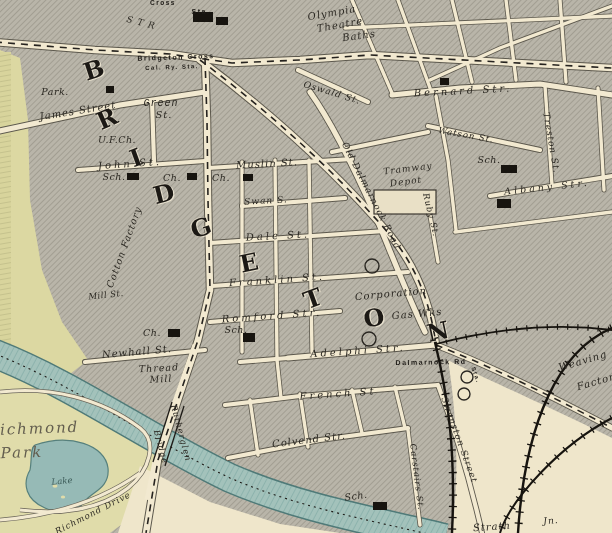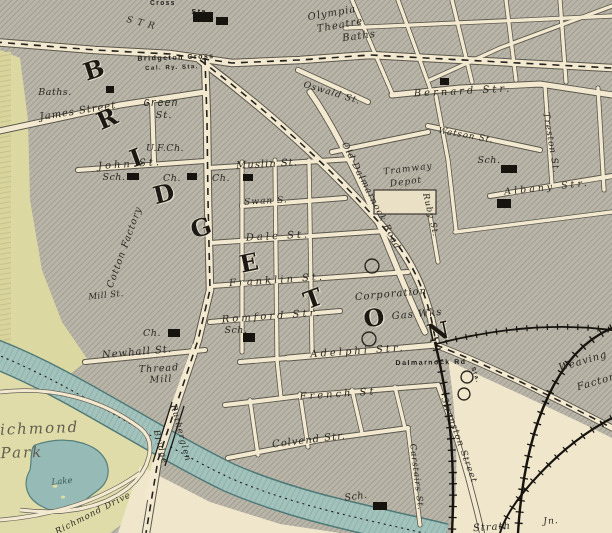--- a/index.html
+++ b/index.html
@@ -246,25 +246,25 @@
 
   <div class="labels" id="labels">
       <span class="lbl caps" style="left: 163px; top: 3px; font-size: 6.5px; transform: translate(-50%, -50%) rotate(0deg);">Cross</span>
       <span class="lbl caps" style="left: 201px; top: 11px; transform: translate(-50%, -50%) rotate(0deg);">Sta.</span>
       <span class="lbl street" style="left: 332px; top: 13px; transform: translate(-50%, -50%) rotate(-10deg);">Olympia</span>
       <span class="lbl street" style="left: 340px; top: 25px; transform: translate(-50%, -50%) rotate(-10deg);">Theatre</span>
       <span class="lbl street" style="left: 359px; top: 36px; transform: translate(-50%, -50%) rotate(-8deg);">Baths</span>
       <span class="lbl street" style="left: 141px; top: 23px; font-size: 9px; transform: translate(-50%, -50%) rotate(14deg);">S T R</span>
       <span class="lbl caps" style="left: 176px; top: 57px; transform: translate(-50%, -50%) rotate(-2deg);">Bridgeton Cross</span>
       <span class="lbl caps" style="left: 172px; top: 67px; font-size: 6px; transform: translate(-50%, -50%) rotate(-2deg);">Cal. Ry. Sta.</span>
-      <span class="lbl poi" style="left: 55px; top: 92px; transform: translate(-50%, -50%) rotate(0deg);">Baths.</span>
+      <span class="lbl poi" style="left: 55px; top: 92px; transform: translate(-50%, -50%) rotate(0deg);">Park.</span>
       <span class="lbl street" style="left: 78px; top: 111px; transform: translate(-50%, -50%) rotate(-9deg);">James Street</span>
       <span class="lbl street" style="left: 161px; top: 104px; transform: translate(-50%, -50%) rotate(0deg); font-family: Liberation Mono, monospace;">Green</span>
       <span class="lbl street" style="left: 164px; top: 115px; transform: translate(-50%, -50%) rotate(0deg);">St.</span>
-      <span class="lbl poi" style="left: 117px; top: 148px; transform: translate(-50%, -50%) rotate(0deg); margin-left: 48px;">U.F.Ch.</span>
+      <span class="lbl poi" style="left: 117px; top: 140px; transform: translate(-50%, -50%) rotate(0deg);">U.F.Ch.</span>
       <span class="lbl big" style="left: 94px; top: 70px; transform: translate(-50%, -50%) rotate(-18deg);">B</span>
       <span class="lbl big" style="left: 107px; top: 119px; transform: translate(-50%, -50%) rotate(-24deg);">R</span>
       <span class="lbl big" style="left: 136px; top: 158px; transform: translate(-50%, -50%) rotate(-20deg);">I</span>
       <span class="lbl big" style="left: 164px; top: 194px; transform: translate(-50%, -50%) rotate(-14deg);">D</span>
       <span class="lbl big" style="left: 201px; top: 228px; transform: translate(-50%, -50%) rotate(-18deg);">G</span>
       <span class="lbl big" style="left: 249px; top: 263px; transform: translate(-50%, -50%) rotate(-12deg);">E</span>
       <span class="lbl big" style="left: 313px; top: 299px; transform: translate(-50%, -50%) rotate(-20deg);">T</span>
       <span class="lbl big" style="left: 374px; top: 318px; transform: translate(-50%, -50%) rotate(-8deg);">O</span>
       <span class="lbl big" style="left: 438px; top: 332px; transform: translate(-50%, -50%) rotate(-12deg);">N</span>
       <span class="lbl street sp" style="left: 130px; top: 164px; transform: translate(-50%, -50%) rotate(-4deg);">John St.</span>

